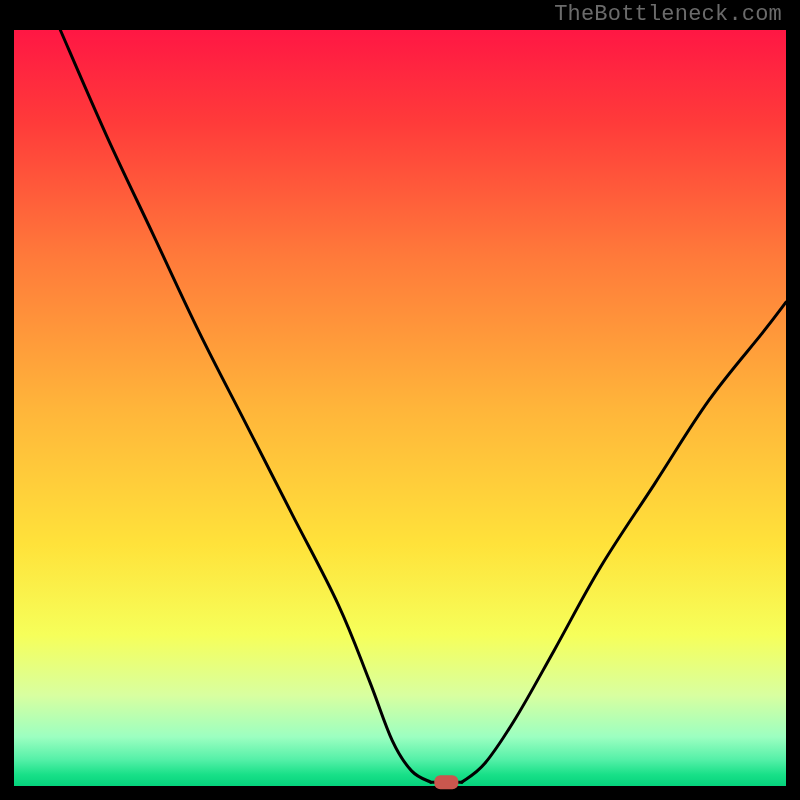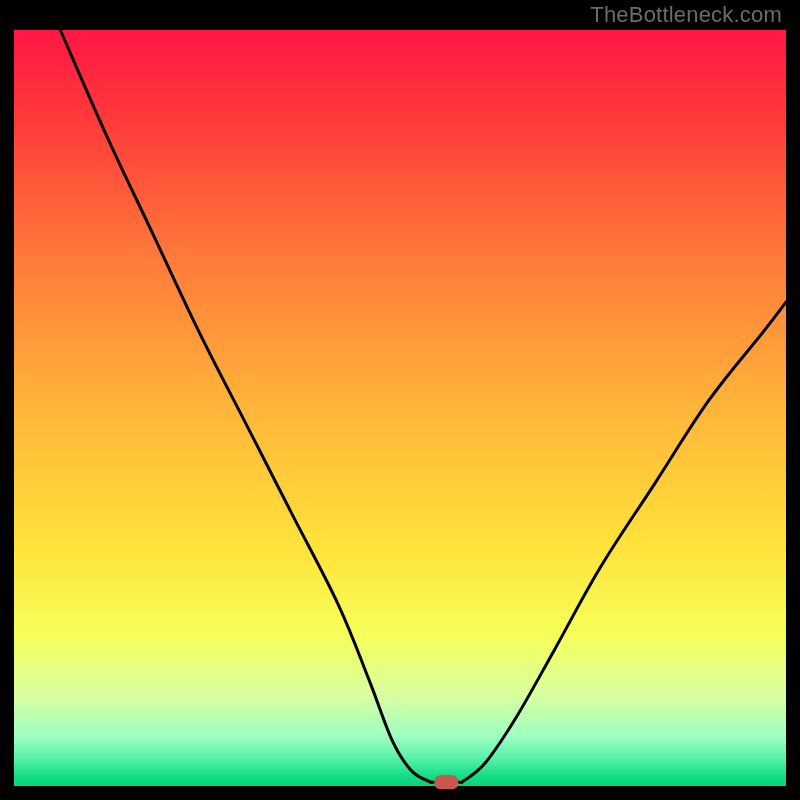--- a/index.html
+++ b/index.html
@@ -11,20 +11,21 @@
     overflow: hidden;
     font-family: Arial, Helvetica, sans-serif;
   }
   .frame {
     position: absolute;
     left: 0;
     top: 0;
     width: 800px;
     height: 800px;
     box-sizing: border-box;
+    font-family: Liberation Mono, monospace;
   }
   .watermark {
     position: absolute;
     top: 2px;
     right: 18px;
     color: #6b6b6b;
     font-size: 22px;
     font-weight: 400;
     letter-spacing: 0.2px;
     user-select: none;

